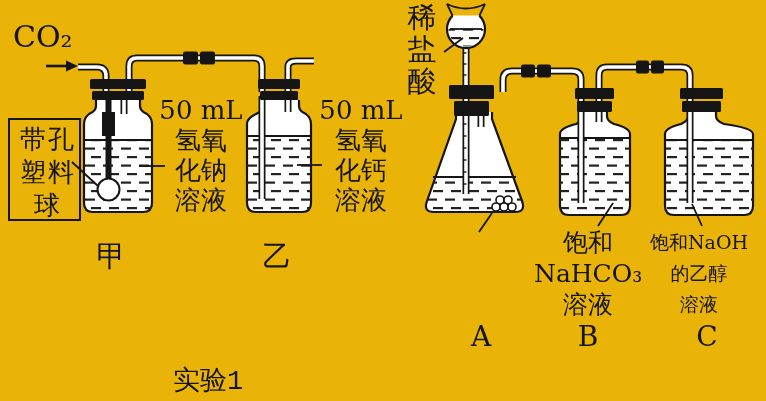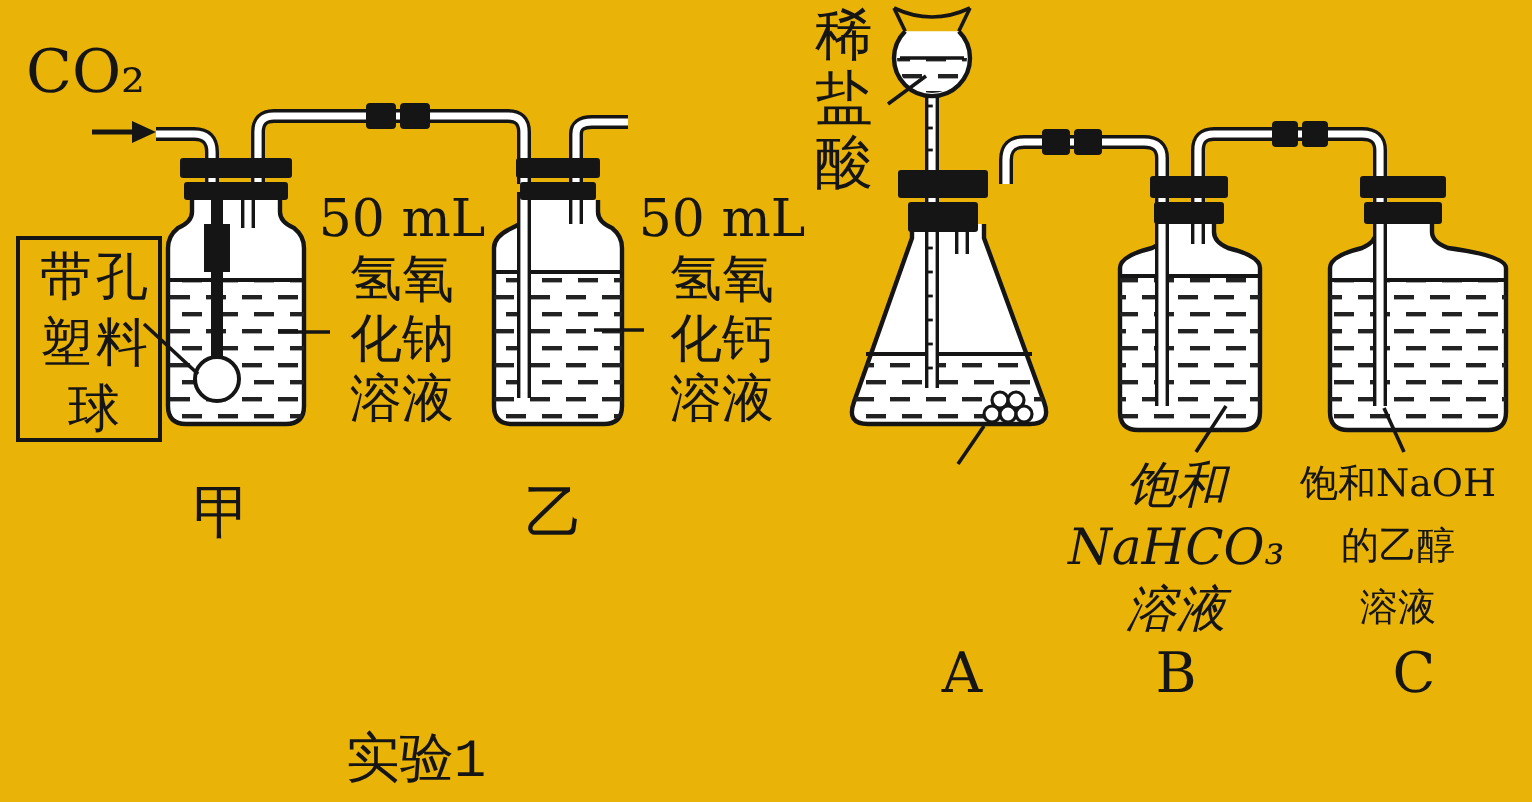--- a/index.html
+++ b/index.html
@@ -241,21 +241,21 @@
 
 <div class="lbl" style="left:163px;top:367px;width:90px;font-size:27px;font-family:Liberation Mono, monospace;">实验1</div>
 
 <div class="lbl" style="left:403px;top:1px;width:38px;font-size:29px;line-height:32px;">稀
 盐
 酸</div>
 
 
 <div class="lbl" style="left:464px;top:321px;width:34px;font-size:28px;">A</div>
 
-<div class="lbl" style="left:534px;top:227px;width:108px;font-size:25px;line-height:31px;font-style:italic;">饱和
+<div class="lbl" style="left:534px;top:227px;width:108px;font-size:25px;line-height:31px;">饱和
 NaHCO₃
 溶液</div>
 
 <div class="lbl" style="left:571px;top:321px;width:34px;font-size:28px;">B</div>
 
 <div class="lbl" style="left:632px;top:227px;width:134px;font-size:19px;line-height:31px;">饱和NaOH
 的乙醇
 溶液</div>
 
 <div class="lbl" style="left:690px;top:321px;width:34px;font-size:28px;">C</div>

